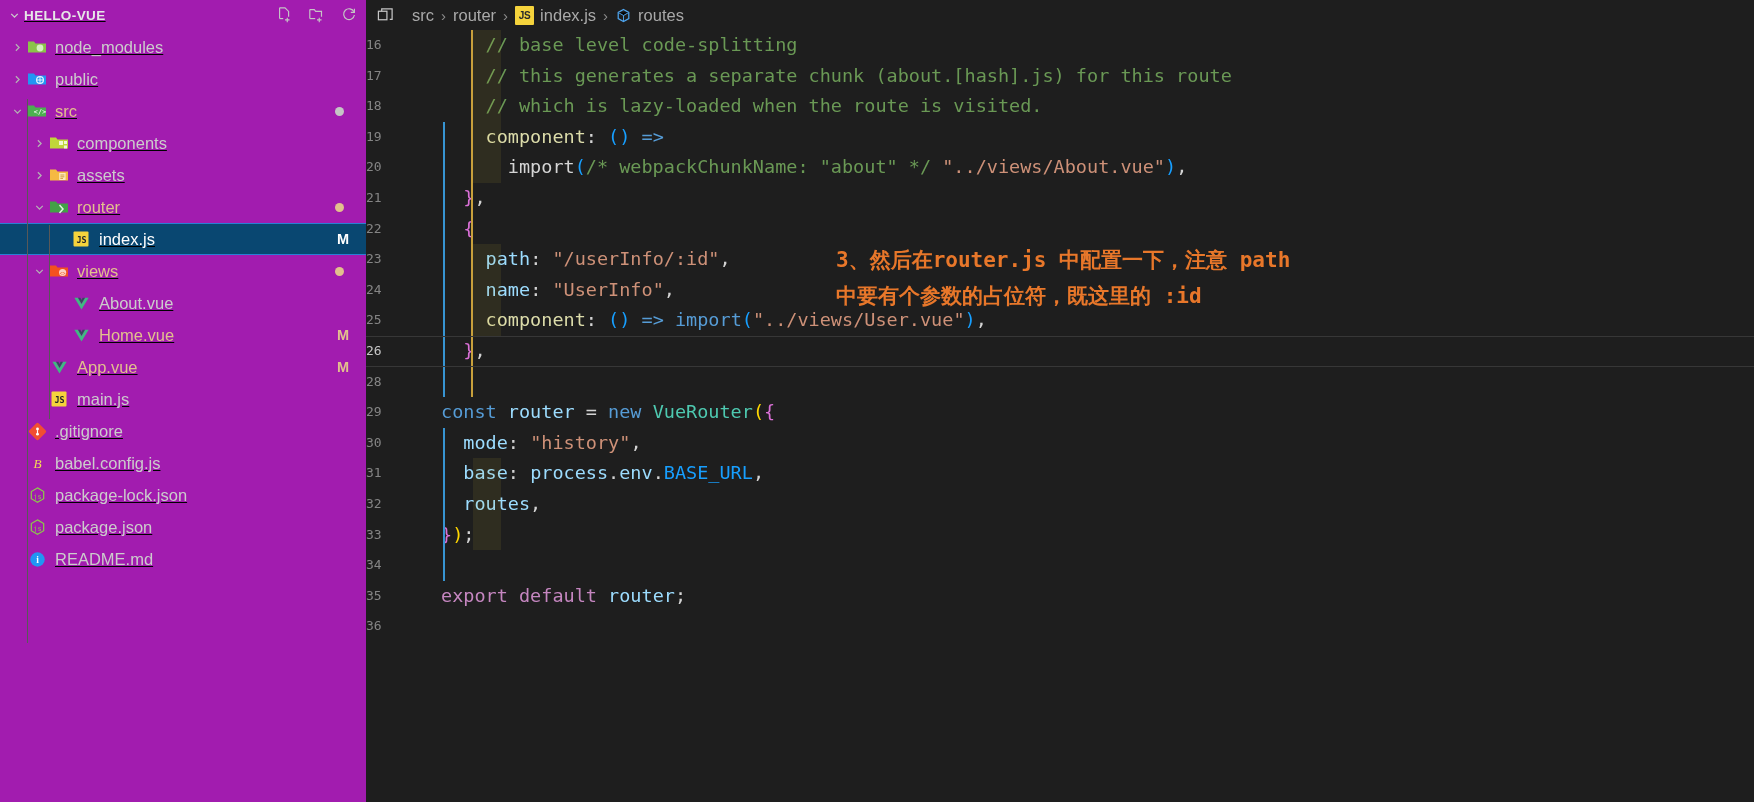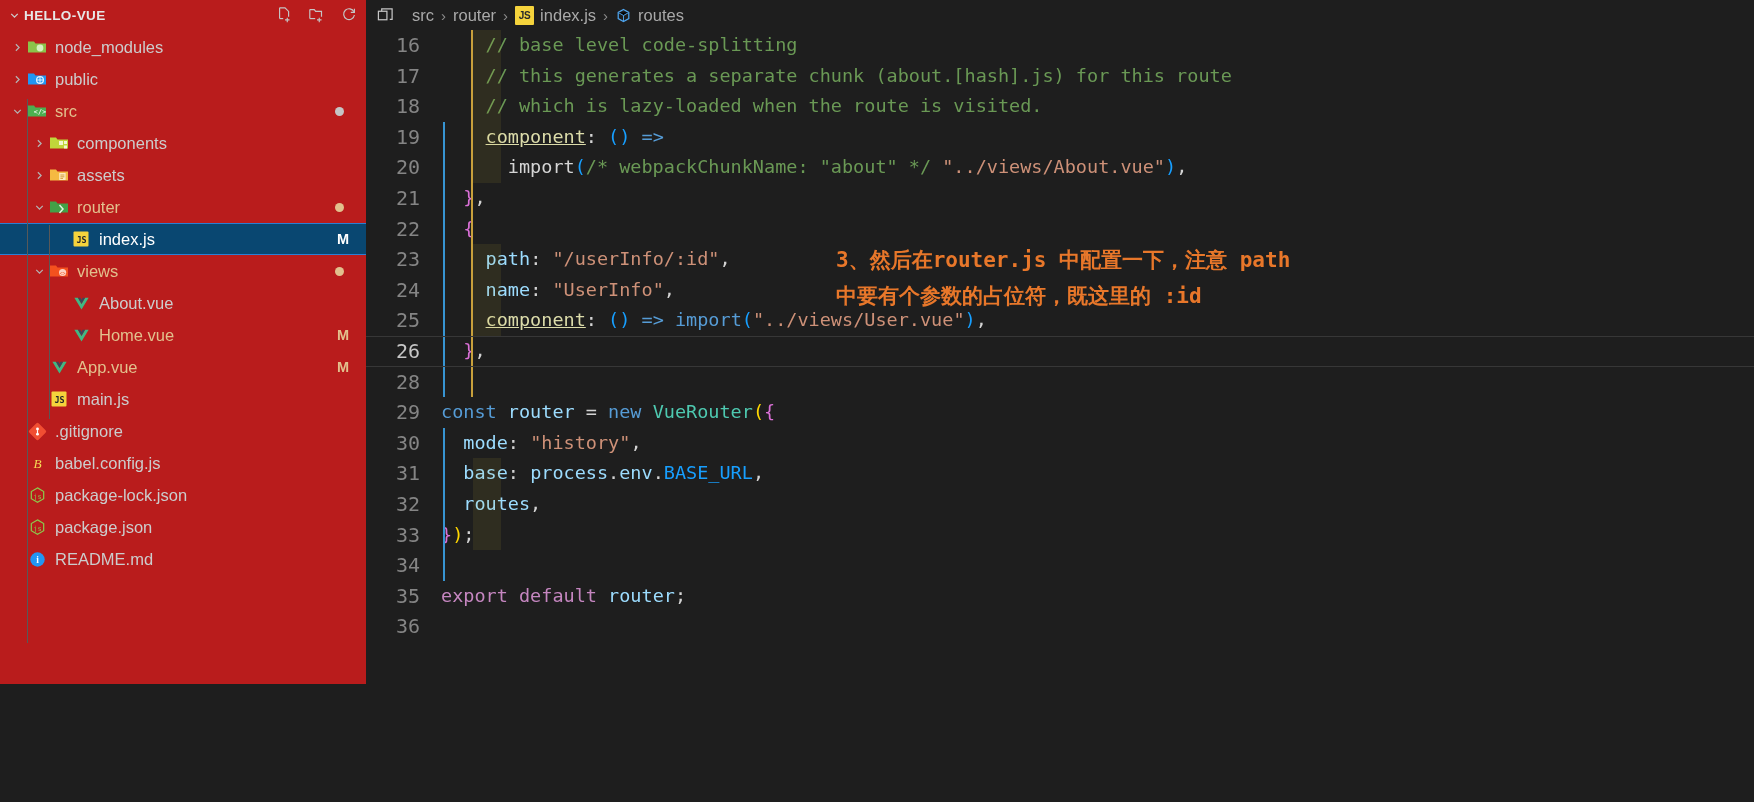--- a/index.html
+++ b/index.html
@@ -6,25 +6,26 @@
   html, body {
     width: 1754px; height: 802px;
     background: #1e1e1e;
     font-family: "Liberation Sans", sans-serif;
     overflow: hidden;
   }
   #app { display: flex; width: 1754px; height: 802px; }
 
   
   #sidebar {
-    width: 366px; height: 684px;
-    background: #b91c1c;
+    width: 366px; height: 802px;
+    background: #a21caf;
     flex: 0 0 366px;
     position: relative;
     overflow: hidden;
+    text-decoration: underline;
   }
   .explorer-header {
     height: 30px;
     display: flex; align-items: center;
     padding-left: 6px; padding-right: 8px;
     color: #cccccc;
   }
   .exp-chevron {
     width: 16px; height: 16px;
     display: flex; align-items: center; justify-content: center;
@@ -119,34 +120,34 @@
     overflow: hidden;
   }
   .code-line {
     height: 30.6px;
     display: flex; align-items: center;
     position: relative;
     white-space: pre;
   }
   .ln {
     width: 72px; flex: 0 0 72px;
-    text-align: right; padding-right: 18px;
-    color: #858585; font-size: 20px;
+    text-align: left; padding-right: 18px;
+    color: #858585; font-size: 13px;
     user-select: none;
   }
   .ln.cur { color: #c6c6c6; }
   .code-text { position: relative; padding-left: 3px; }
 
   
   .t-com  { color: #6a9955; }
   .t-key  { color: #569cd6; }
   .t-kw2  { color: #c586c0; }
   .t-prop { color: #9cdcfe; }
   .t-str  { color: #ce9178; }
-  .t-fn   { color: #dcdcaa; text-decoration: underline; }
+  .t-fn   { color: #dcdcaa; }
   .t-cls  { color: #4ec9b0; }
   .t-pl   { color: #d4d4d4; }
   .t-br1  { color: #ffd700; }
   .t-br2  { color: #da70d6; }
   .t-br3  { color: #179fff; }
   .t-op   { color: #569cd6; }
 
   
   .bracket-band {
     position: absolute; left: 0; top: 0; bottom: 0;

